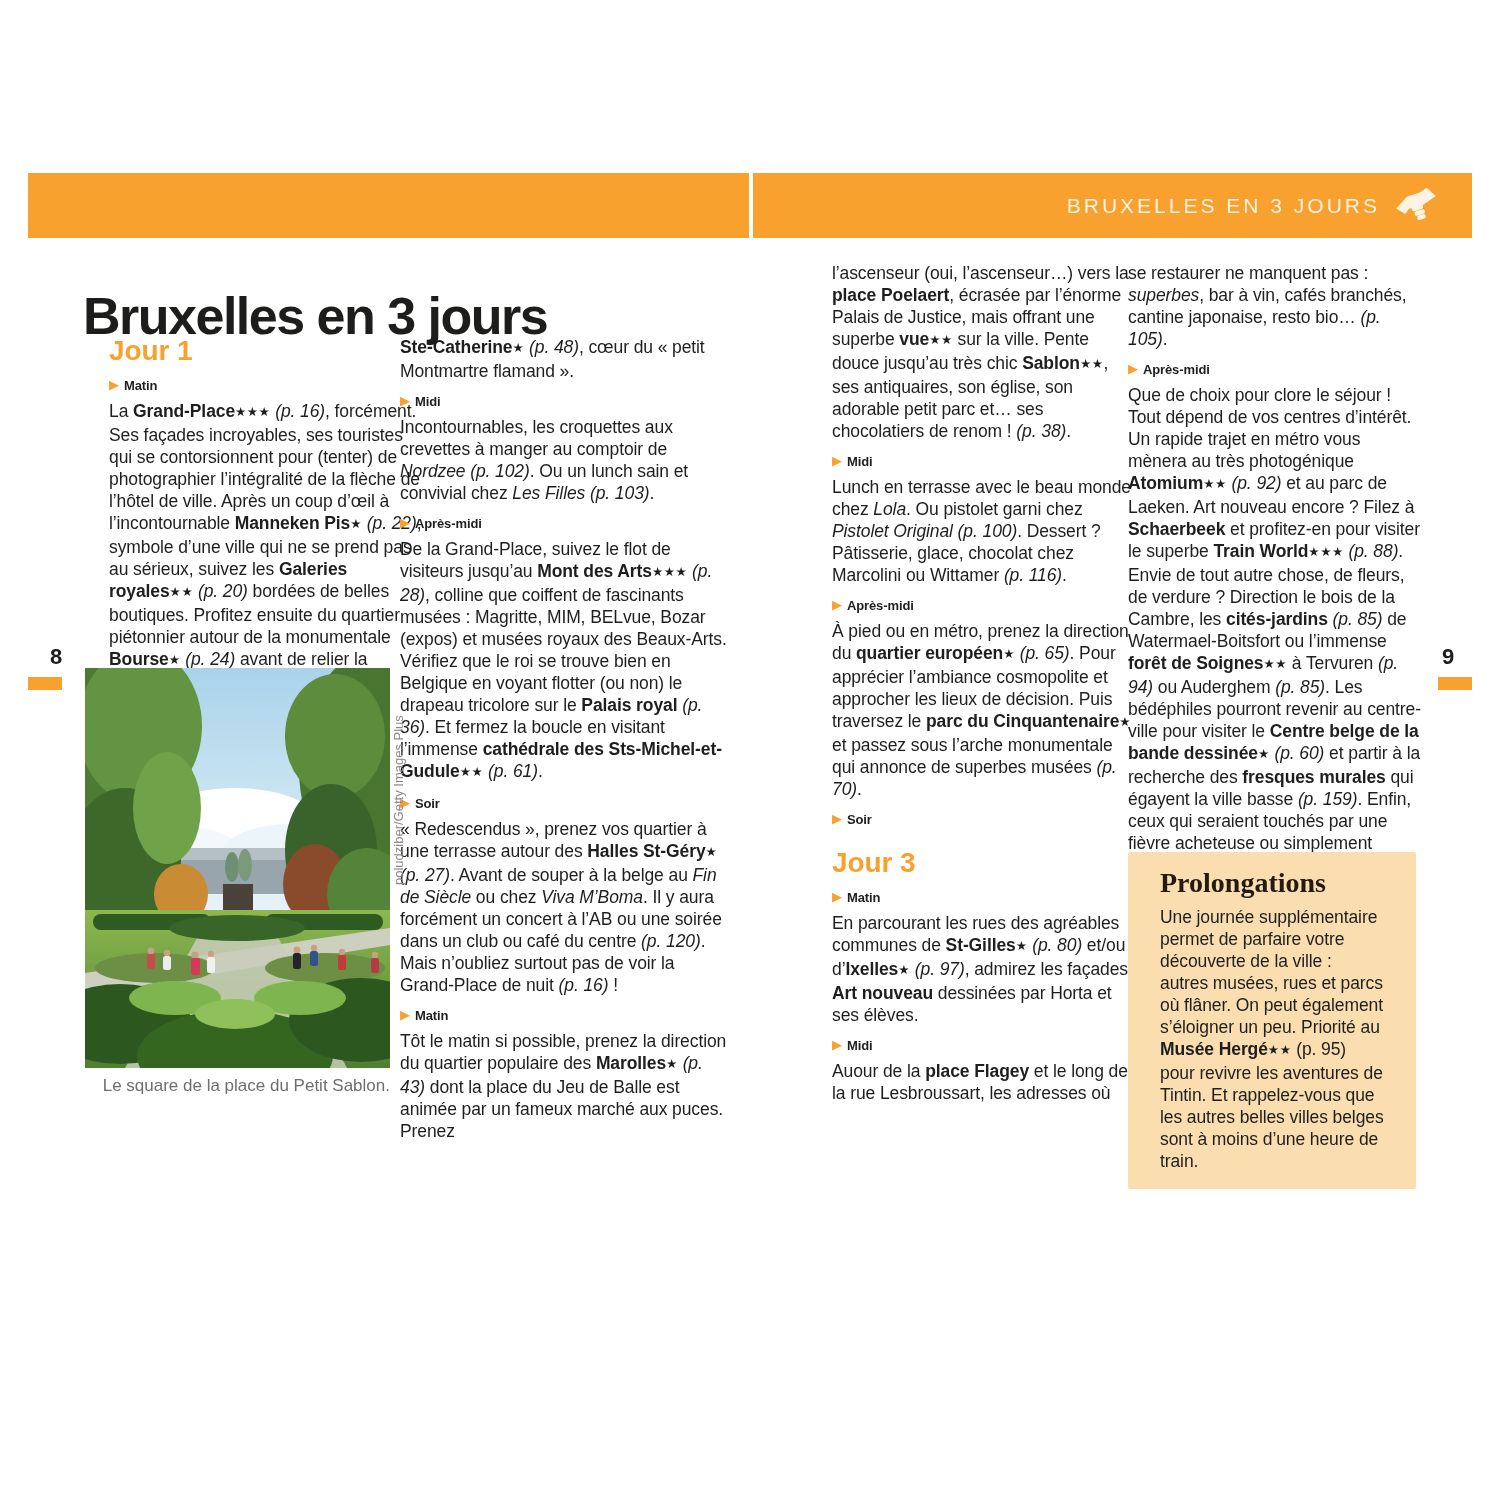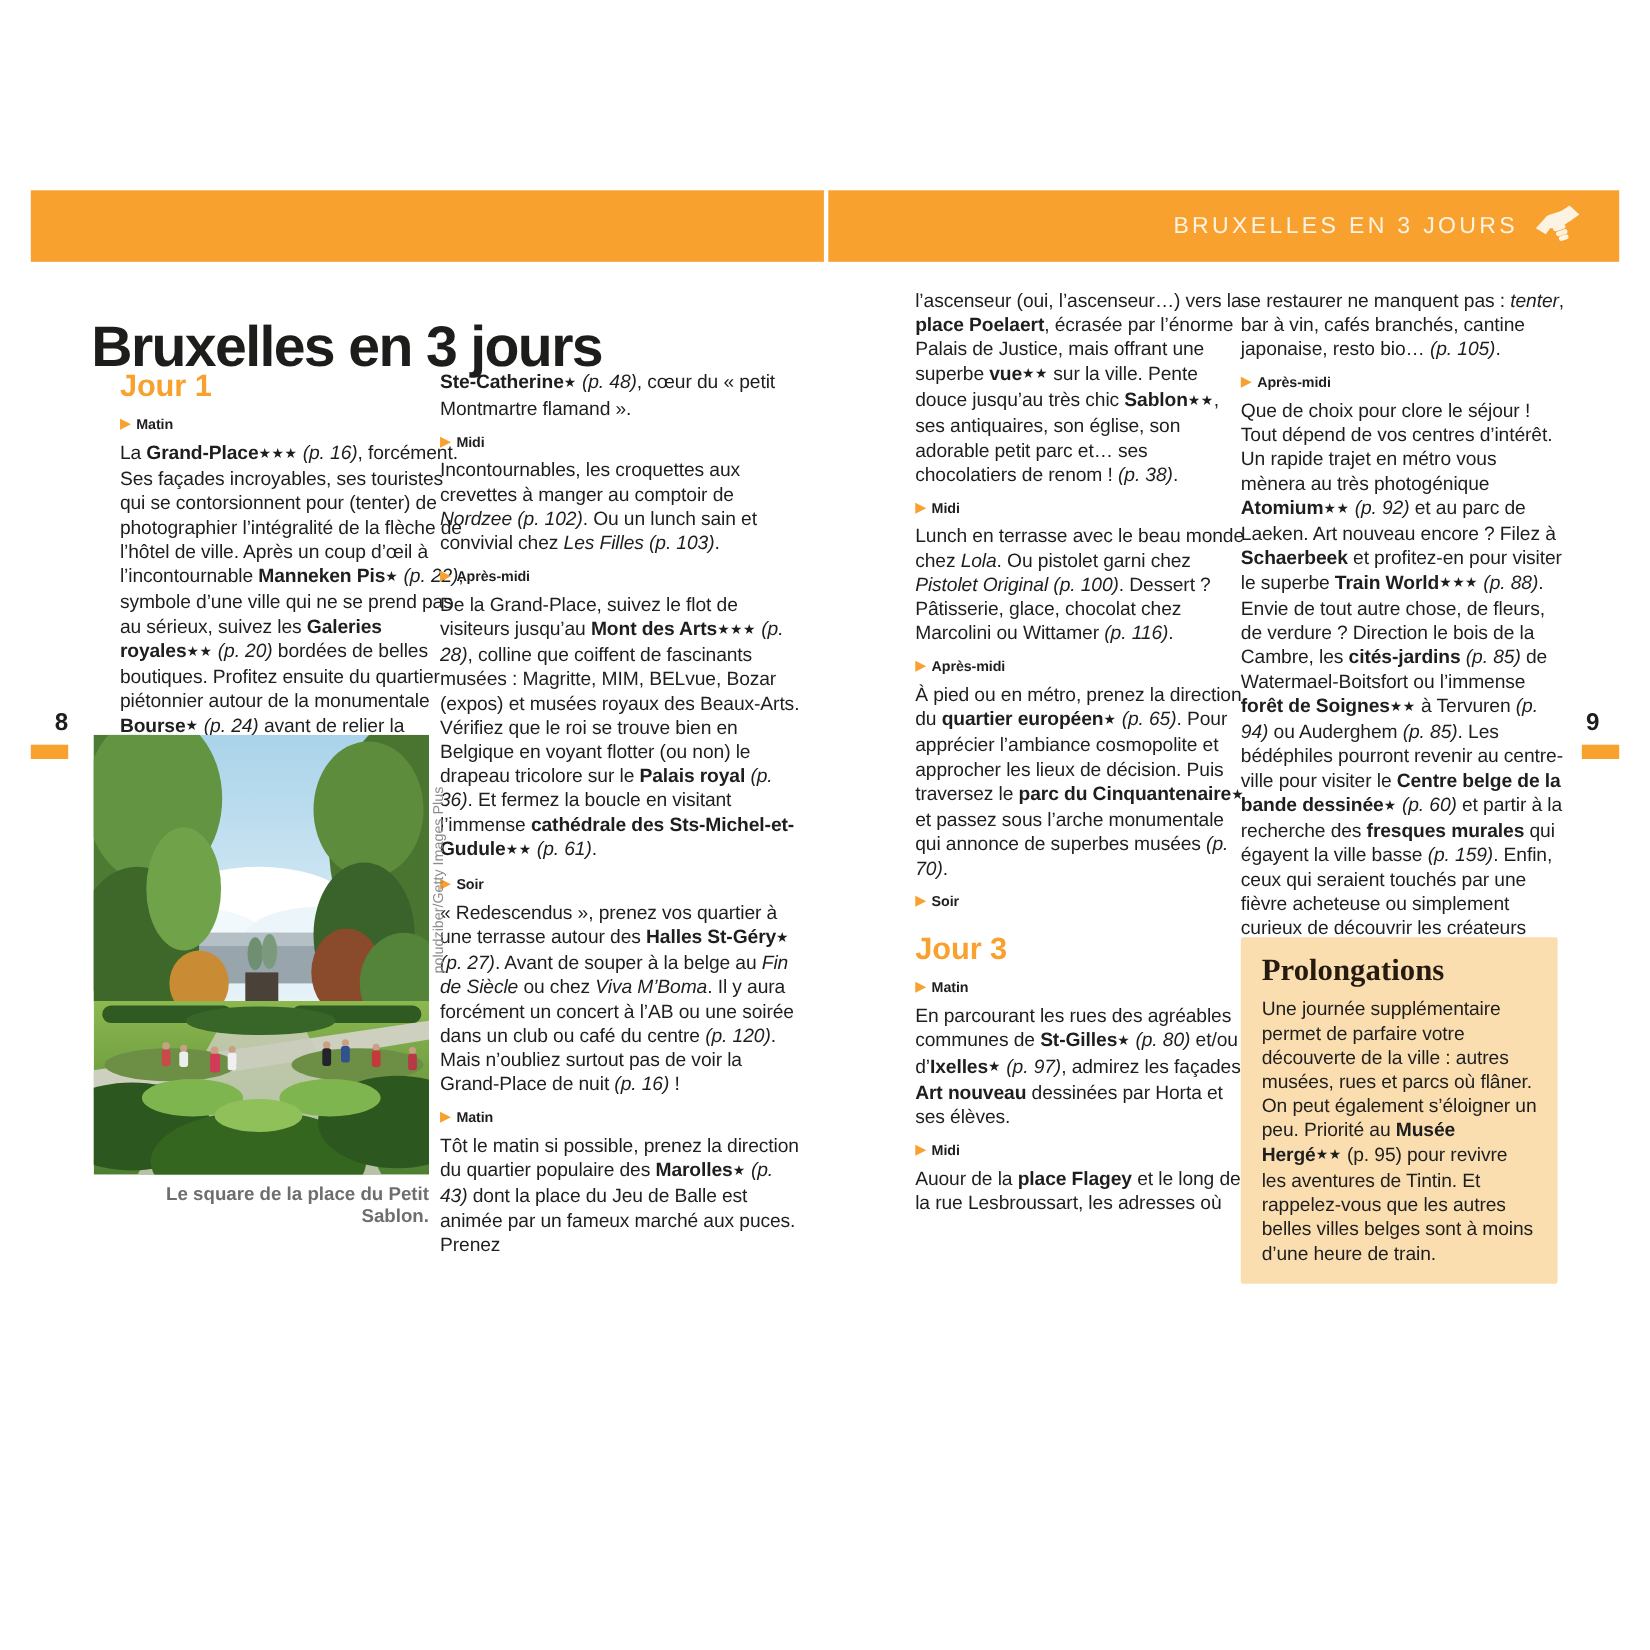--- a/index.html
+++ b/index.html
@@ -32,34 +32,34 @@
   strong{font-weight:700;}
   em{font-style:italic;}
   .star{font-size:0.72em;letter-spacing:0.5px;position:relative;top:-1px;}
 
   
   .photo{position:absolute;left:85px;top:668px;width:305px;height:400px;margin:0;overflow:hidden;}
   .photo svg{display:block;}
   .credit{position:absolute;left:391px;top:670px;height:215px;font-size:13px;color:#8b8b8b;
           writing-mode:vertical-rl;transform:rotate(180deg);white-space:nowrap;}
   .caption{position:absolute;left:85px;top:1076px;width:305px;text-align:right;
-           font-size:17px;color:#6e6e6e;font-weight:bold;}
+           font-size:17px;color:#6e6e6e;}
 
   
   .pagenum{position:absolute;top:644px;width:34px;text-align:center;font-weight:700;
            font-size:22px;color:#1d1d1b;}
   #pn-left{left:39px;}
   #pn-right{left:1431px;}
   .pagebar{position:absolute;top:677px;width:34px;height:13px;background:var(--accent,#F8A12E);}
   #pb-left{left:28px;}
   #pb-right{left:1438px;}
 
   
   .promo{position:absolute;left:1128px;top:852px;width:288px;box-sizing:border-box;
-         background:var(--box-bg,#FADEB0);padding:15px 19px 17px;border-radius:2px;}
+         background:var(--box-bg,#FADEB0);padding:15px 32px 17px;border-radius:2px;}
   .promo h3{font-family:"Liberation Serif","DejaVu Serif",serif;font-size:28px;line-height:32px;
             margin:0 0 7px;color:#241a10;font-weight:700;}
   .promo-body{font-size:17.5px;line-height:22px;letter-spacing:-0.1px;}
 </style>
 </head>
 <body>
 
 <div class="canvas">
 
   <div class="bar bar-left"></div>
@@ -104,21 +104,21 @@
       <div class="time">Après-midi</div>
       <p><span>À pied ou en métro, prenez la direction du </span><strong>quartier européen</strong><span class="star">★</span><em> (p. 65)</em><span>. Pour apprécier l’ambiance cosmopolite et approcher les lieux de décision. Puis traversez le </span><strong>parc du Cinquantenaire</strong><span class="star">★</span><span> et passez sous l’arche monumentale qui annonce de superbes musées </span><em>(p. 70)</em><span>.</span></p>
       <div class="time">Soir</div>
       <div class="jour">Jour 3</div>
       <div class="time">Matin</div>
       <p><span>En parcourant les rues des agréables communes de </span><strong>St-Gilles</strong><span class="star">★</span><em> (p. 80)</em><span> et/ou d’</span><strong>Ixelles</strong><span class="star">★</span><em> (p. 97)</em><span>, admirez les façades </span><strong>Art nouveau</strong><span> dessinées par Horta et ses élèves.</span></p>
       <div class="time">Midi</div>
       <p><span>Auour de la </span><strong>place Flagey</strong><span> et le long de la rue Lesbroussart, les adresses où</span></p>
     </div>
   <div class="col" id="col4">
-      <p><span>se restaurer ne manquent pas : </span><em>tenter</em><span>, bar à vin, cafés branchés, cantine japonaise, resto bio… </span><em>(p. 105)</em><span>.</span></p>
+      <p><span>se restaurer ne manquent pas : </span><em>superbes</em><span>, bar à vin, cafés branchés, cantine japonaise, resto bio… </span><em>(p. 105)</em><span>.</span></p>
       <div class="time">Après-midi</div>
       <p><span>Que de choix pour clore le séjour ! Tout dépend de vos centres d’intérêt. Un rapide trajet en métro vous mènera au très photogénique </span><strong>Atomium</strong><span class="star">★★</span><em> (p. 92)</em><span> et au parc de Laeken. Art nouveau encore ? Filez à </span><strong>Schaerbeek</strong><span> et profitez-en pour visiter le superbe </span><strong>Train World</strong><span class="star">★★★</span><em> (p. 88)</em><span>. Envie de tout autre chose, de fleurs, de verdure ? Direction le bois de la Cambre, les </span><strong>cités-jardins</strong><em> (p. 85)</em><span> de Watermael-Boitsfort ou l’immense </span><strong>forêt de Soignes</strong><span class="star">★★</span><span> à Tervuren </span><em>(p. 94)</em><span> ou Auderghem </span><em>(p. 85)</em><span>. Les bédéphiles pourront revenir au centre-ville pour visiter le </span><strong>Centre belge de la bande dessinée</strong><span class="star">★</span><em> (p. 60)</em><span> et partir à la recherche des </span><strong>fresques murales</strong><span> qui égayent la ville basse </span><em>(p. 159)</em><span>. Enfin, ceux qui seraient touchés par une fièvre acheteuse ou simplement curieux de découvrir les créateurs belges, iront faire du lèche-vitrine rue Dansaert </span><em>(p. 53)</em><span>.</span></p>
     </div>
 
   <figure class="photo">
     <svg viewBox="0 0 305 400" width="305" height="400" aria-hidden="true">
       <defs>
         <linearGradient id="sky" x1="0" y1="0" x2="0" y2="1">
           <stop offset="0" stop-color="#a9d3ea"></stop>
             <stop offset="1" stop-color="#e8f3f9"></stop>

